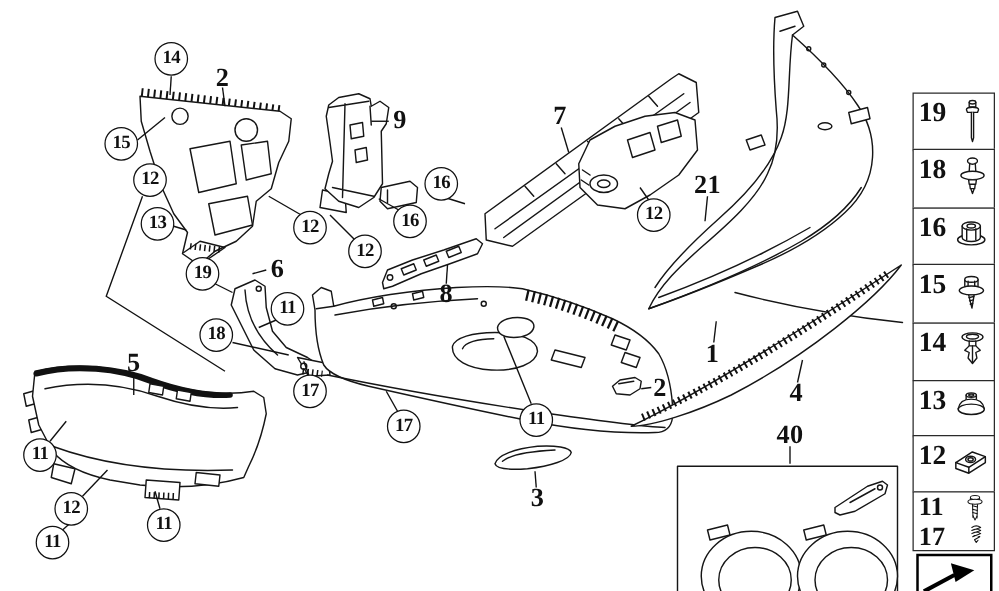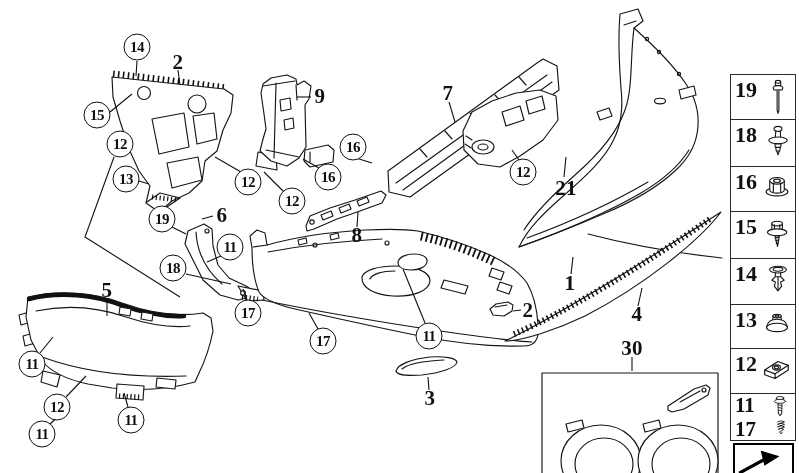--- a/index.html
+++ b/index.html
@@ -220,29 +220,29 @@
       <div class="callout circled" style="left: 248px; top: 313px;">17</div>
       <div class="callout circled" style="left: 323px; top: 341px;">17</div>
       <div class="callout circled" style="left: 429px; top: 336px;">11</div>
       <div class="callout circled" style="left: 32px; top: 364px;">11</div>
       <div class="callout circled" style="left: 57px; top: 407px;">12</div>
       <div class="callout circled" style="left: 42px; top: 434px;">11</div>
       <div class="callout circled" style="left: 131px; top: 420px;">11</div>
       <div class="callout plain" style="left: 178px; top: 62px;">2</div>
       <div class="callout plain" style="left: 320px; top: 96px;">9</div>
       <div class="callout plain" style="left: 448px; top: 93px;">7</div>
-      <div class="callout plain" style="left: 566px; top: 148px; margin-top: 40px;">21</div>
+      <div class="callout plain" style="left: 566px; top: 148px;">21</div>
       <div class="callout plain" style="left: 222px; top: 215px;">6</div>
       <div class="callout plain" style="left: 357px; top: 235px;">8</div>
       <div class="callout plain" style="left: 107px; top: 290px;">5</div>
       <div class="callout plain" style="left: 570px; top: 283px;">1</div>
       <div class="callout plain" style="left: 528px; top: 310px;">2</div>
       <div class="callout plain" style="left: 637px; top: 314px;">4</div>
       <div class="callout plain" style="left: 430px; top: 398px;">3</div>
-      <div class="callout plain" style="left: 632px; top: 348px;">30</div>
+      <div class="callout plain" style="left: 632px; top: 348px;">40</div>
     </div>
 
   <div class="sidebar">
 
     <div class="cell" style="height:47px">
       <span class="num">19</span>
       <svg width="30" height="42" viewBox="0 0 34 44">
         <g class="fastener">
           <path d="M14,5 L14,9 L20,9 L20,5"></path>
           <ellipse cx="17" cy="4.8" rx="3" ry="1.6"></ellipse>

